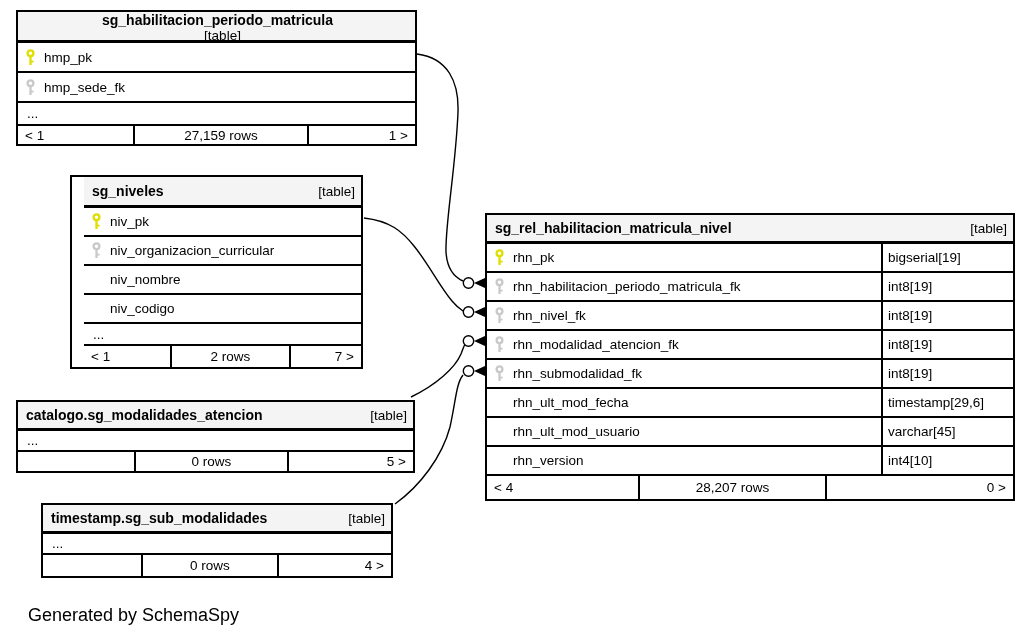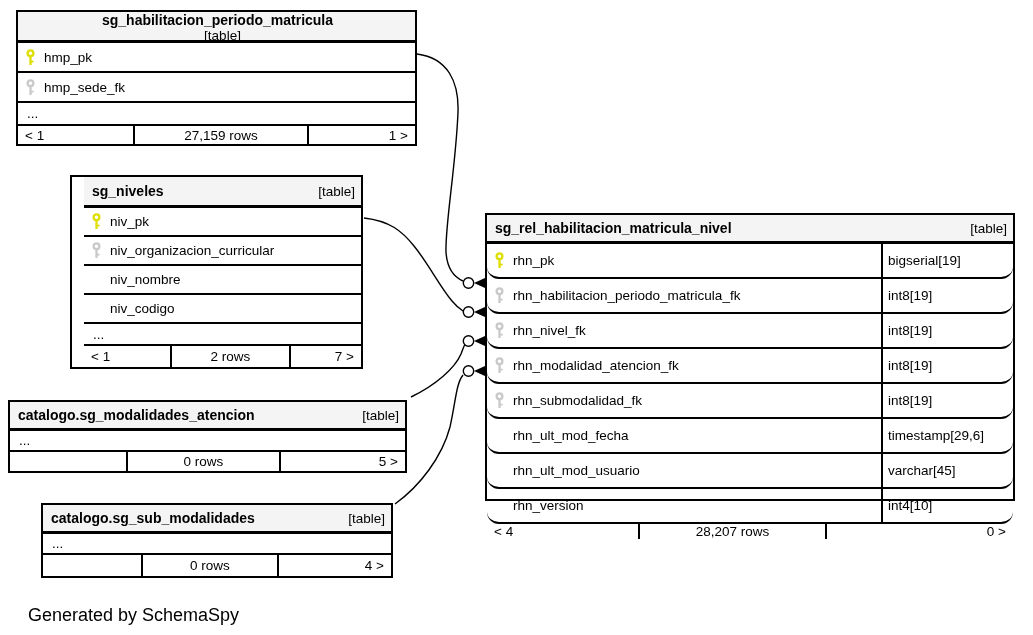--- a/index.html
+++ b/index.html
@@ -48,35 +48,35 @@
   .t1 .fc.l{width:115px;}
   .t1 .fc.c{width:176px;}
 
   .t2{left:70px;top:175px;width:293px;height:194px;padding-left:12px;}
   .t2 .thead{height:31px;}
   .t2 .row{height:29px;}
   .t2 .erow{height:22px;}
   .t2 .fc.l{width:86px;}
   .t2 .fc.c{width:121px;}
 
-  .t3{left:8px;top:400px;width:399px;height:73px;}
+  .t3{left:16px;top:400px;width:399px;height:73px;}
   .t3 .thead{height:29px;}
   .t3 .erow{height:21px;}
   .t3 .fc.l{width:116px;}
   .t3 .fc.c{width:155px;}
 
   .t4{left:41px;top:503px;width:352px;height:75px;}
   .t4 .thead{height:29px;}
   .t4 .erow{height:21px;}
   .t4 .fc.l{width:98px;}
   .t4 .fc.c{width:138px;}
 
   .t5{left:485px;top:213px;width:530px;height:288px;}
   .t5 .thead{height:29px;}
-  .t5 .row{height:35px;border-radius:12px;}
+  .t5 .row{height:29px;}
   .t5 .fc.l{width:151px;}
   .t5 .fc.c{width:189px;}
 
   #credit{position:absolute;left:28px;top:605px;font-size:18px;z-index:1;}
 </style>
 </head>
 <body>
 
 <div id="canvas">
 
@@ -189,21 +189,21 @@
     </div>
     <div class="tfoot">
       <span class="fc l"></span>
       <span class="fc c">0 rows</span>
       <span class="fc r">5 &gt;</span>
     </div>
   </div>
 
   <div class="tbl t4">
     <div class="thead">
-      <span class="title">catalogo.sg_sub_modalidades</span>
+      <span class="title">timestamp.sg_sub_modalidades</span>
       <span class="badge">[table]</span>
     </div>
     <div class="erow">
       <span>...</span>
     </div>
     <div class="tfoot">
       <span class="fc l"></span>
       <span class="fc c">0 rows</span>
       <span class="fc r">4 &gt;</span>
     </div>

